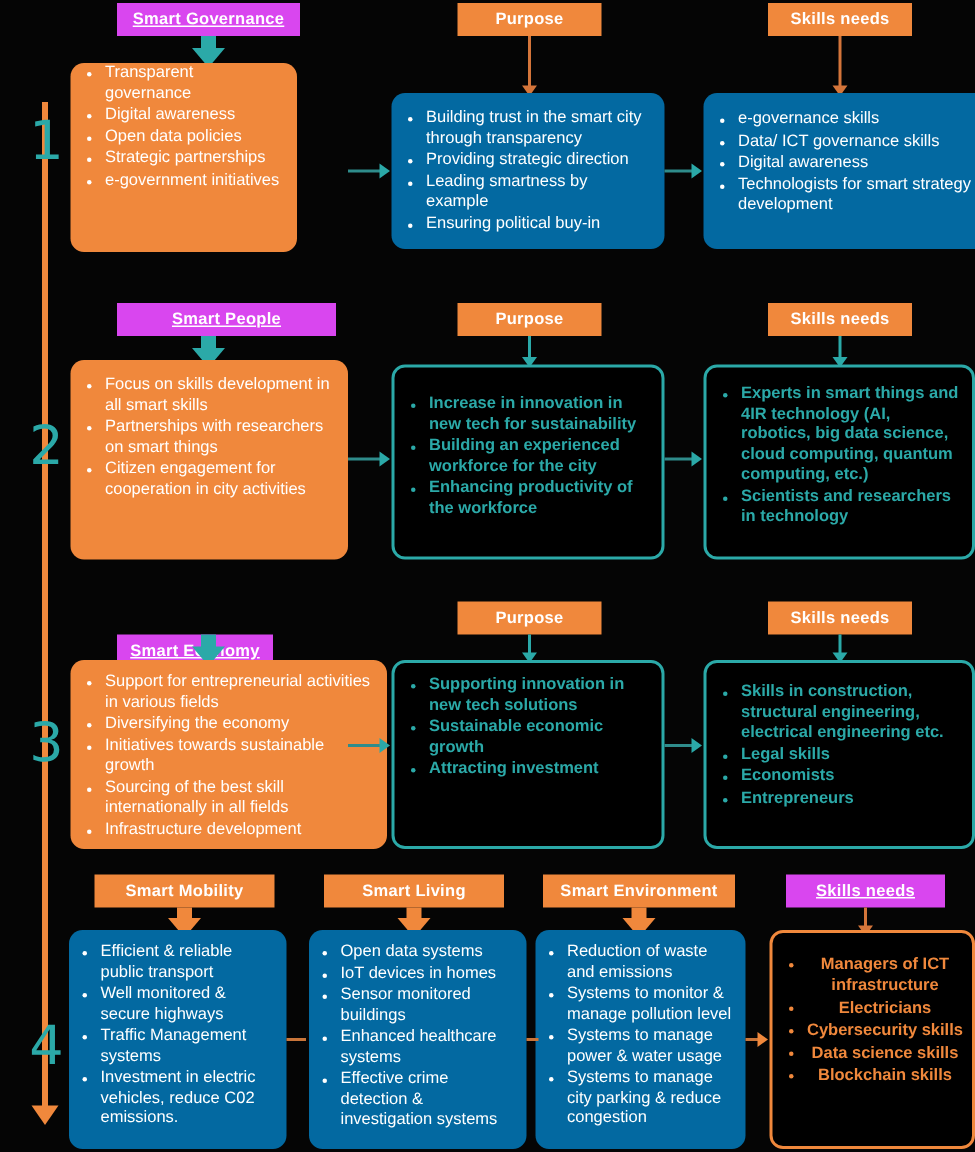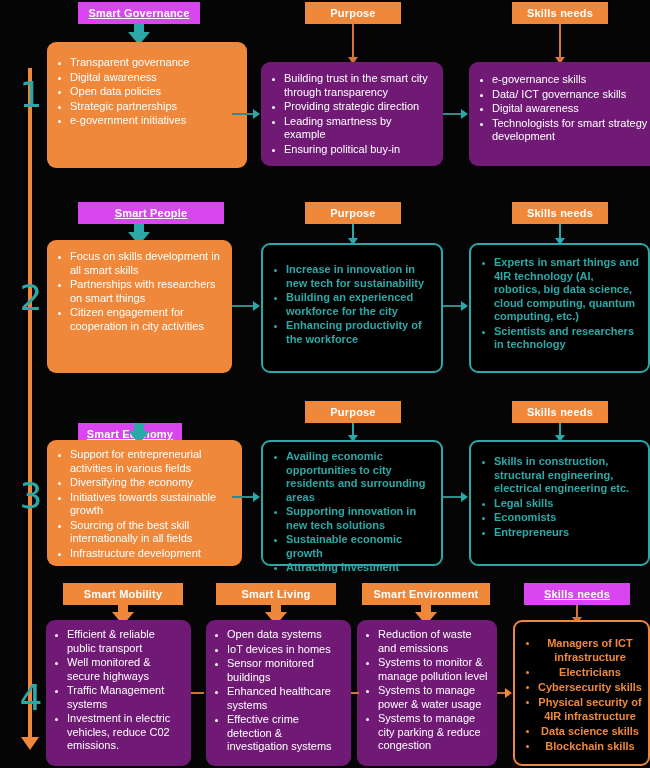--- a/index.html
+++ b/index.html
@@ -39,21 +39,21 @@
   .thinstem.orange{background:#D4753A;}
   .thinstem.teal{background:#2BA9A8;}
   .thinhead{position:absolute;width:0;height:0;
     border-left:5px solid transparent;border-right:5px solid transparent;}
   .thinhead.orange{border-top:7px solid #D4753A;}
   .thinhead.teal{border-top:7px solid #2BA9A8;}
 
   
   .box{position:absolute;border-radius:9px;box-sizing:border-box;}
   .box.fill-orange{background:#F0883C;}
-  .box.fill-teal{background:#701a75;}
+  .box.fill-teal{background:#0369a1;}
   .box.out-teal{background:#000;border:2px solid #2BA9A8;}
   .box.out-orange{background:#000;border:2px solid #F0883C;}
 
   ul.items{list-style:none;margin:0;padding:0;}
   ul.items li{position:relative;padding-left:15px;margin-bottom:1px;}
   ul.items li:before{content:"";position:absolute;left:3px;top:6px;
     width:3px;height:3px;border-radius:50%;}
 
   .t-white li{color:#FFFFFF;font-size:11px;line-height:13.5px;font-weight:400;}
   .t-white li:before{background:#FFFFFF;}
@@ -89,21 +89,21 @@
   <div class="fatarrow teal" style="left:128px;top:32px;"></div>
 
   <div class="chip orange" style="left:305px;top:2px;width:96px;">Purpose</div>
   <div class="thinstem orange" style="left:352px;top:24px;height:35px;"></div>
   <div class="thinhead orange" style="left:348px;top:57px;"></div>
 
   <div class="chip orange" style="left:512px;top:2px;width:96px;">Skills needs</div>
   <div class="thinstem orange" style="left:559px;top:24px;height:35px;"></div>
   <div class="thinhead orange" style="left:555px;top:57px;"></div>
 
-  <div class="box fill-orange" style="left:47px;top:42px;width:200px;height:126px;padding:14px 10px 0 8px;">
+  <div class="box fill-orange" style="left:47px;top:42px;width:151px;height:126px;padding:0 10px 0 8px;">
     <ul class="items t-white">
         <li>Transparent governance</li>
         <li>Digital awareness</li>
         <li>Open data policies</li>
         <li>Strategic partnerships</li>
         <li>e-government initiatives</li>
       </ul>
   </div>
 
   <div class="box fill-teal" style="left:261px;top:62px;width:182px;height:104px;padding:10px 8px 0 8px;">
@@ -174,33 +174,32 @@
   <div class="fatarrow teal" style="left:128px;top:431px;"></div>
 
   <div class="chip orange" style="left:305px;top:401px;width:96px;">Purpose</div>
   <div class="thinstem teal" style="left:352px;top:423px;height:14px;"></div>
   <div class="thinhead teal" style="left:348px;top:435px;"></div>
 
   <div class="chip orange" style="left:512px;top:401px;width:96px;">Skills needs</div>
   <div class="thinstem teal" style="left:559px;top:423px;height:14px;"></div>
   <div class="thinhead teal" style="left:555px;top:435px;"></div>
 
-  <div class="box fill-orange" style="left:47px;top:440px;width:195px;height:126px;padding:8px 8px 0 8px;">
+  <div class="box fill-orange" style="left:47px;top:440px;width:211px;height:126px;padding:8px 8px 0 8px;">
     <ul class="items t-white">
         <li>Support for entrepreneurial activities in various fields</li>
         <li>Diversifying the economy</li>
         <li>Initiatives towards sustainable growth</li>
         <li>Sourcing of the best skill internationally in all fields</li>
         <li>Infrastructure development</li>
       </ul>
   </div>
 
   <div class="box out-teal" style="left:261px;top:440px;width:182px;height:126px;padding:8px 8px 0 8px;">
     <ul class="items t-teal">
-        <li>Availing economic opportunities to city residents and surrounding areas</li>
         <li>Supporting innovation in new tech solutions</li>
         <li>Sustainable economic growth</li>
         <li>Attracting investment</li>
       </ul>
   </div>
 
   <div class="box out-teal" style="left:469px;top:440px;width:181px;height:126px;padding:13px 6px 0 8px;">
     <ul class="items t-teal">
         <li>Skills in construction, structural engineering, electrical engineering etc.</li>
         <li>Legal skills</li>
@@ -256,21 +255,20 @@
         <li>Systems to manage power &amp; water usage</li>
         <li>Systems to manage city parking &amp; reduce congestion</li>
       </ul>
   </div>
 
   <div class="box out-orange" style="left:513px;top:620px;width:137px;height:146px;padding:14px 6px 0 8px;text-align:center;">
     <ul class="items t-orange">
         <li>Managers of ICT infrastructure</li>
         <li>Electricians</li>
         <li>Cybersecurity skills</li>
-        <li>Physical security of 4IR infrastructure</li>
         <li>Data science skills</li>
         <li>Blockchain skills</li>
       </ul>
   </div>
 
   <div class="hline orange" style="left:191px;top:692px;width:13px;"></div>
   <div class="hline orange" style="left:351px;top:692px;width:8px;"></div>
   <div class="hline orange" style="left:497px;top:692px;width:10px;"></div>
   <div class="harrow orange" style="left:505px;top:688px;"></div>
 

